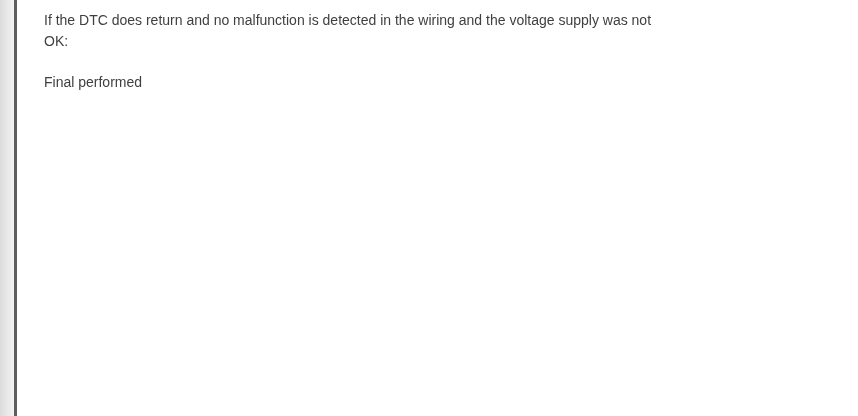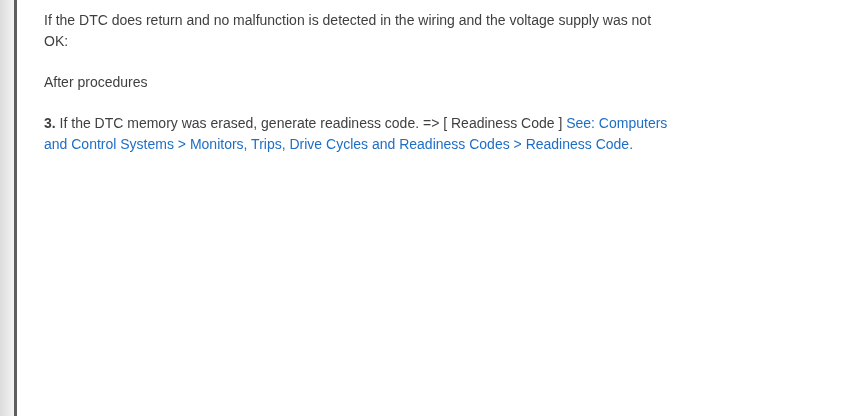--- a/index.html
+++ b/index.html
@@ -46,16 +46,15 @@
   }
 </style>
 </head>
 <body style="--rail-left: #dcdcdc; --rail-right: #f3f3f3; --divider: #5e5e5e; --text: #3f3f3f; --link: #1e6ec6; background: rgb(255, 255, 255);">
 
 <div class="page">
   <div class="left-rail"></div>
   <div class="left-divider"></div>
   <div class="content" id="doc-content">
       <p class="para"><span>If the DTC does return and no malfunction is detected in the wiring and the voltage supply was not<br>OK:</span></p>
-      <p class="para"><span>After procedures</span></p>
-      <p class="para"><strong>3.</strong><span> If the DTC memory was erased, generate readiness code. =&gt; [ Readiness Code ] </span><a href="#">See: Computers<br>and Control Systems &gt; Monitors, Trips, Drive Cycles and Readiness Codes &gt; Readiness Code.</a></p>
+      <p class="para"><span>Final performed</span></p>
     </div>
 </div>
 
 </body></html>

